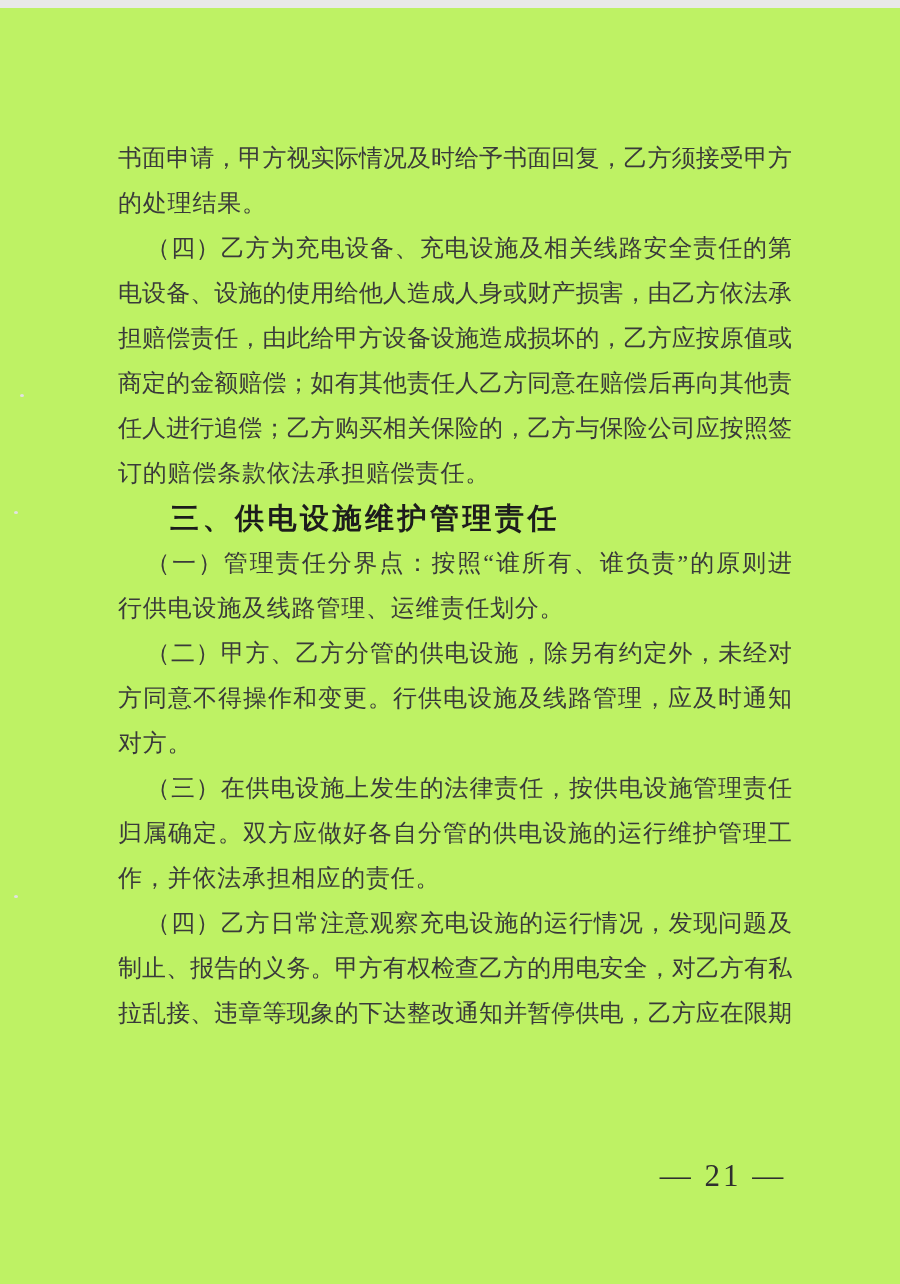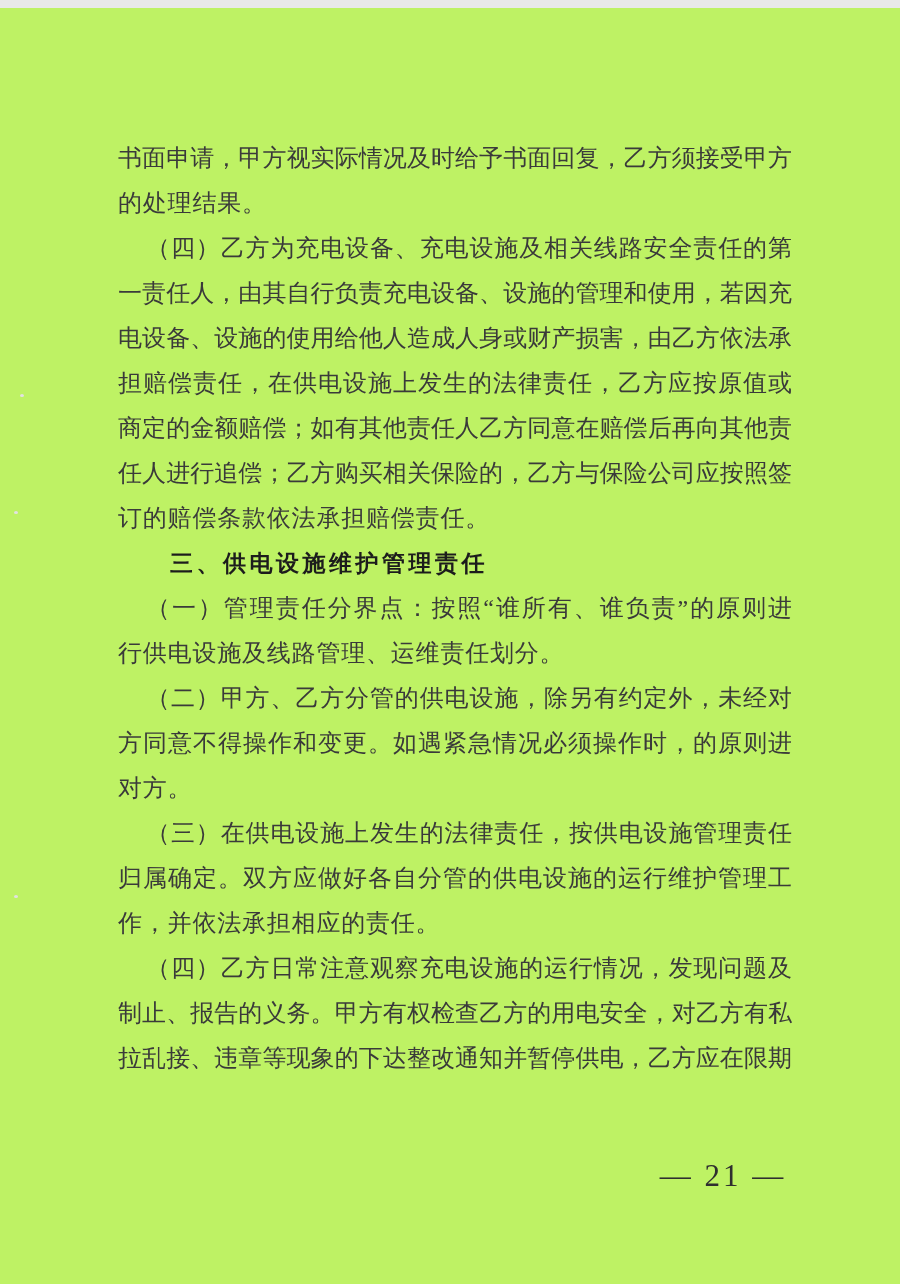--- a/index.html
+++ b/index.html
@@ -36,21 +36,21 @@
     white-space: normal;
     text-align: justify;
     text-align-last: justify;
   }
   .line.indent {
     text-indent: 28px;
   }
   .line.heading {
     font-family: "Liberation Sans", "DejaVu Sans", sans-serif;
     font-weight: bold;
-    font-size: 23px;
+    font-size: 29px;
     letter-spacing: 3.5px;
     color: #1c1c1c;
     text-indent: 52px;
     text-align: left;
     text-align-last: left;
   }
   .page-number {
     position: absolute;
     left: 648px;
     top: 1150px;
@@ -78,31 +78,30 @@
 
 <div class="page">
   <span class="speck s1"></span>
   <span class="speck s2"></span>
   <span class="speck s3"></span>
 
   <div class="doc-body">
       <div class="line fill">书面申请，甲方视实际情况及时给予书面回复，乙方须接受甲方</div>
       <div class="line">的处理结果。</div>
       <div class="line fill indent">（四）乙方为充电设备、充电设施及相关线路安全责任的第</div>
-      <div class="line fill">一责任人，由其自行负责充电设备、设施的管理和使用，若因充</div>
       <div class="line fill">电设备、设施的使用给他人造成人身或财产损害，由乙方依法承</div>
-      <div class="line fill">担赔偿责任，在供电设施上发生的法律责任，乙方应按原值或</div>
+      <div class="line fill">担赔偿责任，由此给甲方设备设施造成损坏的，乙方应按原值或</div>
       <div class="line fill">商定的金额赔偿；如有其他责任人乙方同意在赔偿后再向其他责</div>
       <div class="line fill">任人进行追偿；乙方购买相关保险的，乙方与保险公司应按照签</div>
       <div class="line">订的赔偿条款依法承担赔偿责任。</div>
       <div class="line heading">三、供电设施维护管理责任</div>
       <div class="line fill indent">（一）管理责任分界点：按照“谁所有、谁负责”的原则进</div>
       <div class="line">行供电设施及线路管理、运维责任划分。</div>
       <div class="line fill indent">（二）甲方、乙方分管的供电设施，除另有约定外，未经对</div>
-      <div class="line fill">方同意不得操作和变更。如遇紧急情况必须操作时，的原则进</div>
+      <div class="line fill">方同意不得操作和变更。行供电设施及线路管理，应及时通知</div>
       <div class="line">对方。</div>
       <div class="line fill indent">（三）在供电设施上发生的法律责任，按供电设施管理责任</div>
       <div class="line fill">归属确定。双方应做好各自分管的供电设施的运行维护管理工</div>
       <div class="line">作，并依法承担相应的责任。</div>
       <div class="line fill indent">（四）乙方日常注意观察充电设施的运行情况，发现问题及</div>
       <div class="line fill">制止、报告的义务。甲方有权检查乙方的用电安全，对乙方有私</div>
       <div class="line fill">拉乱接、违章等现象的下达整改通知并暂停供电，乙方应在限期</div>
     </div>
 
   <div class="page-number">— 21 —</div>

